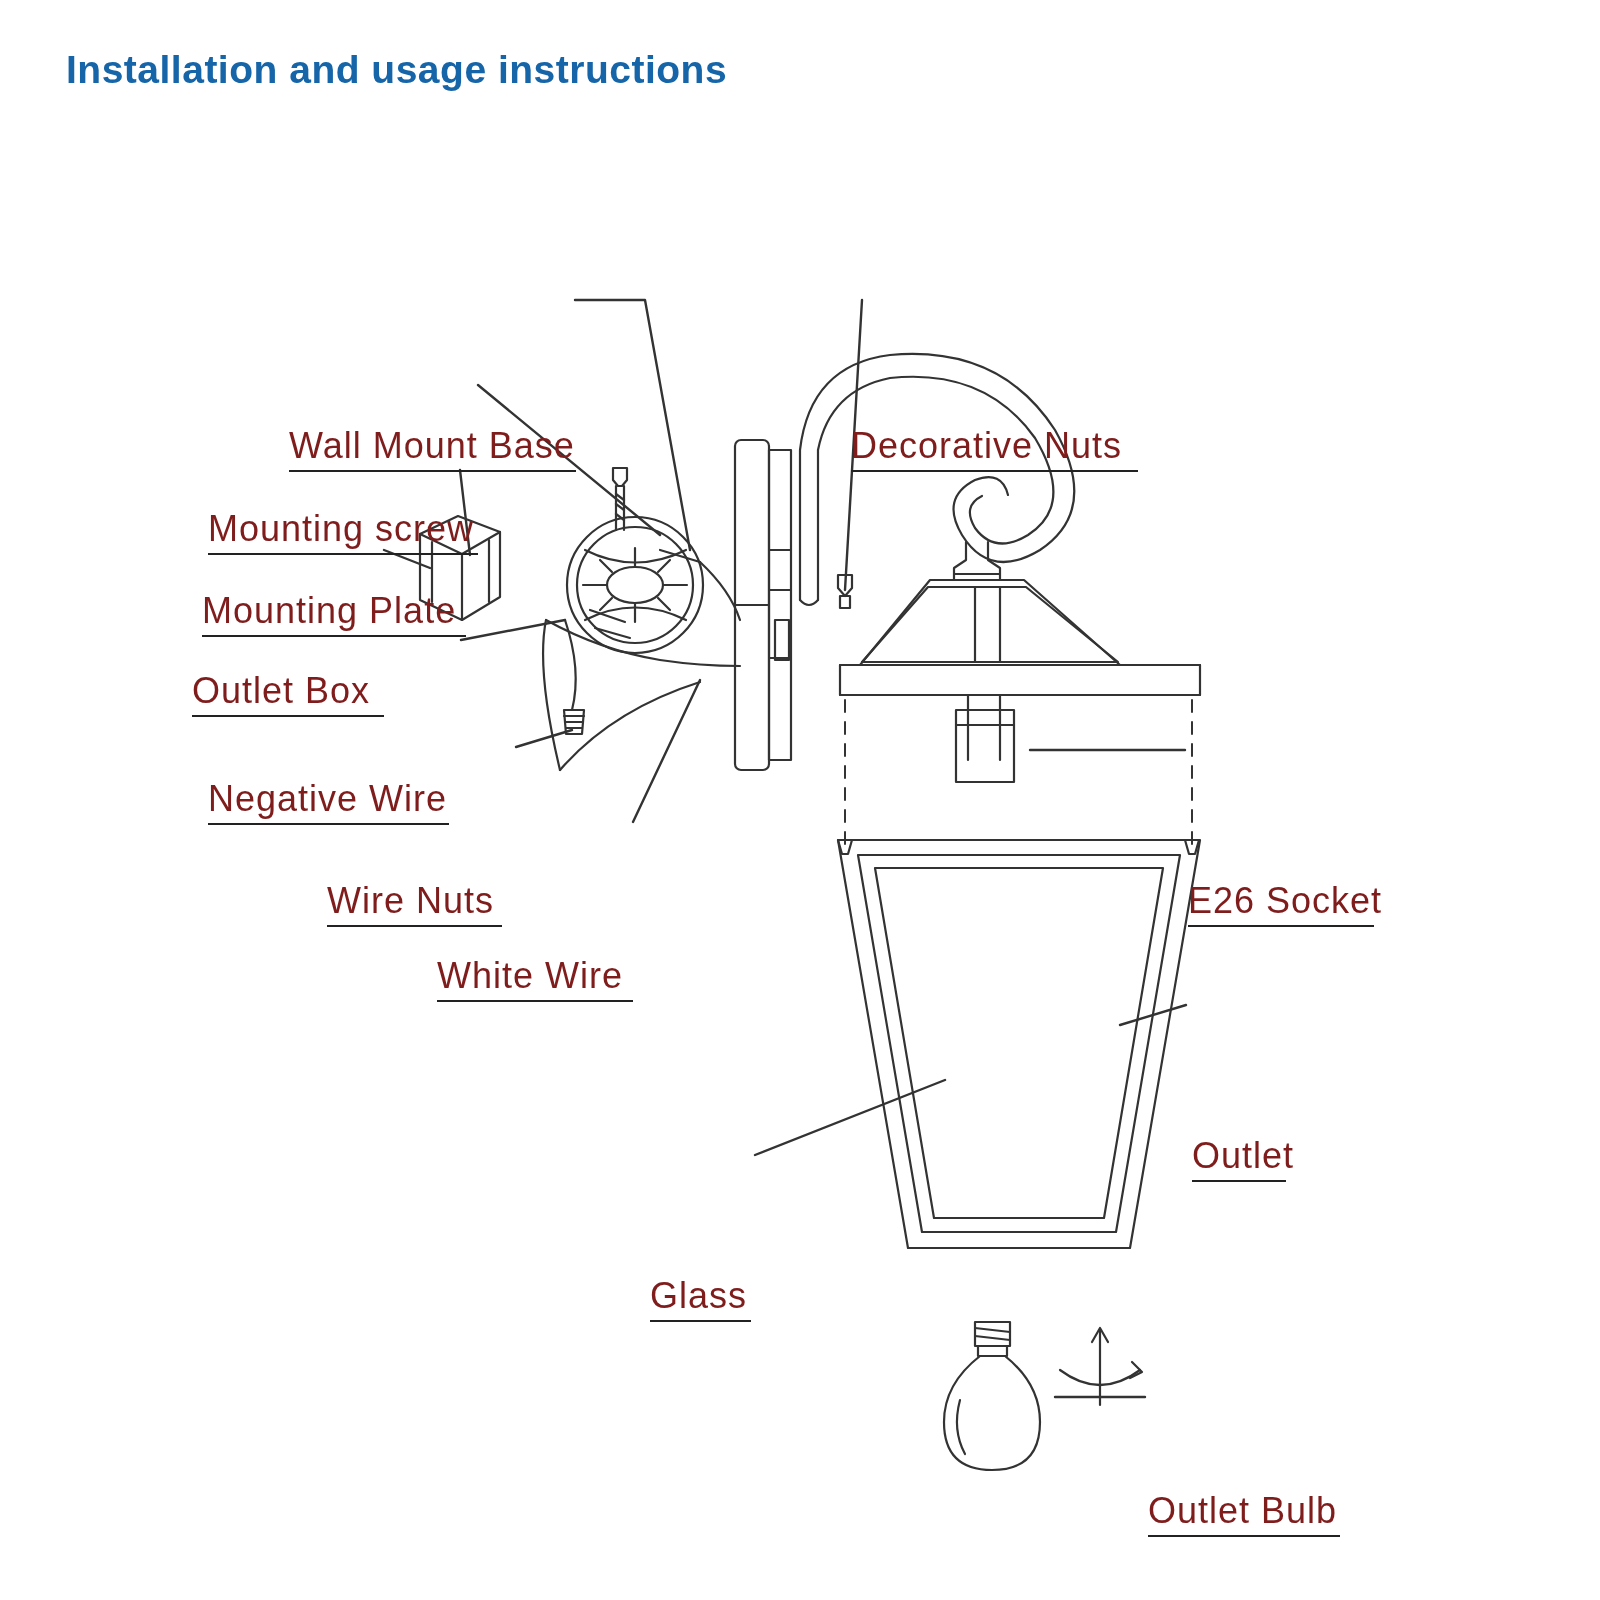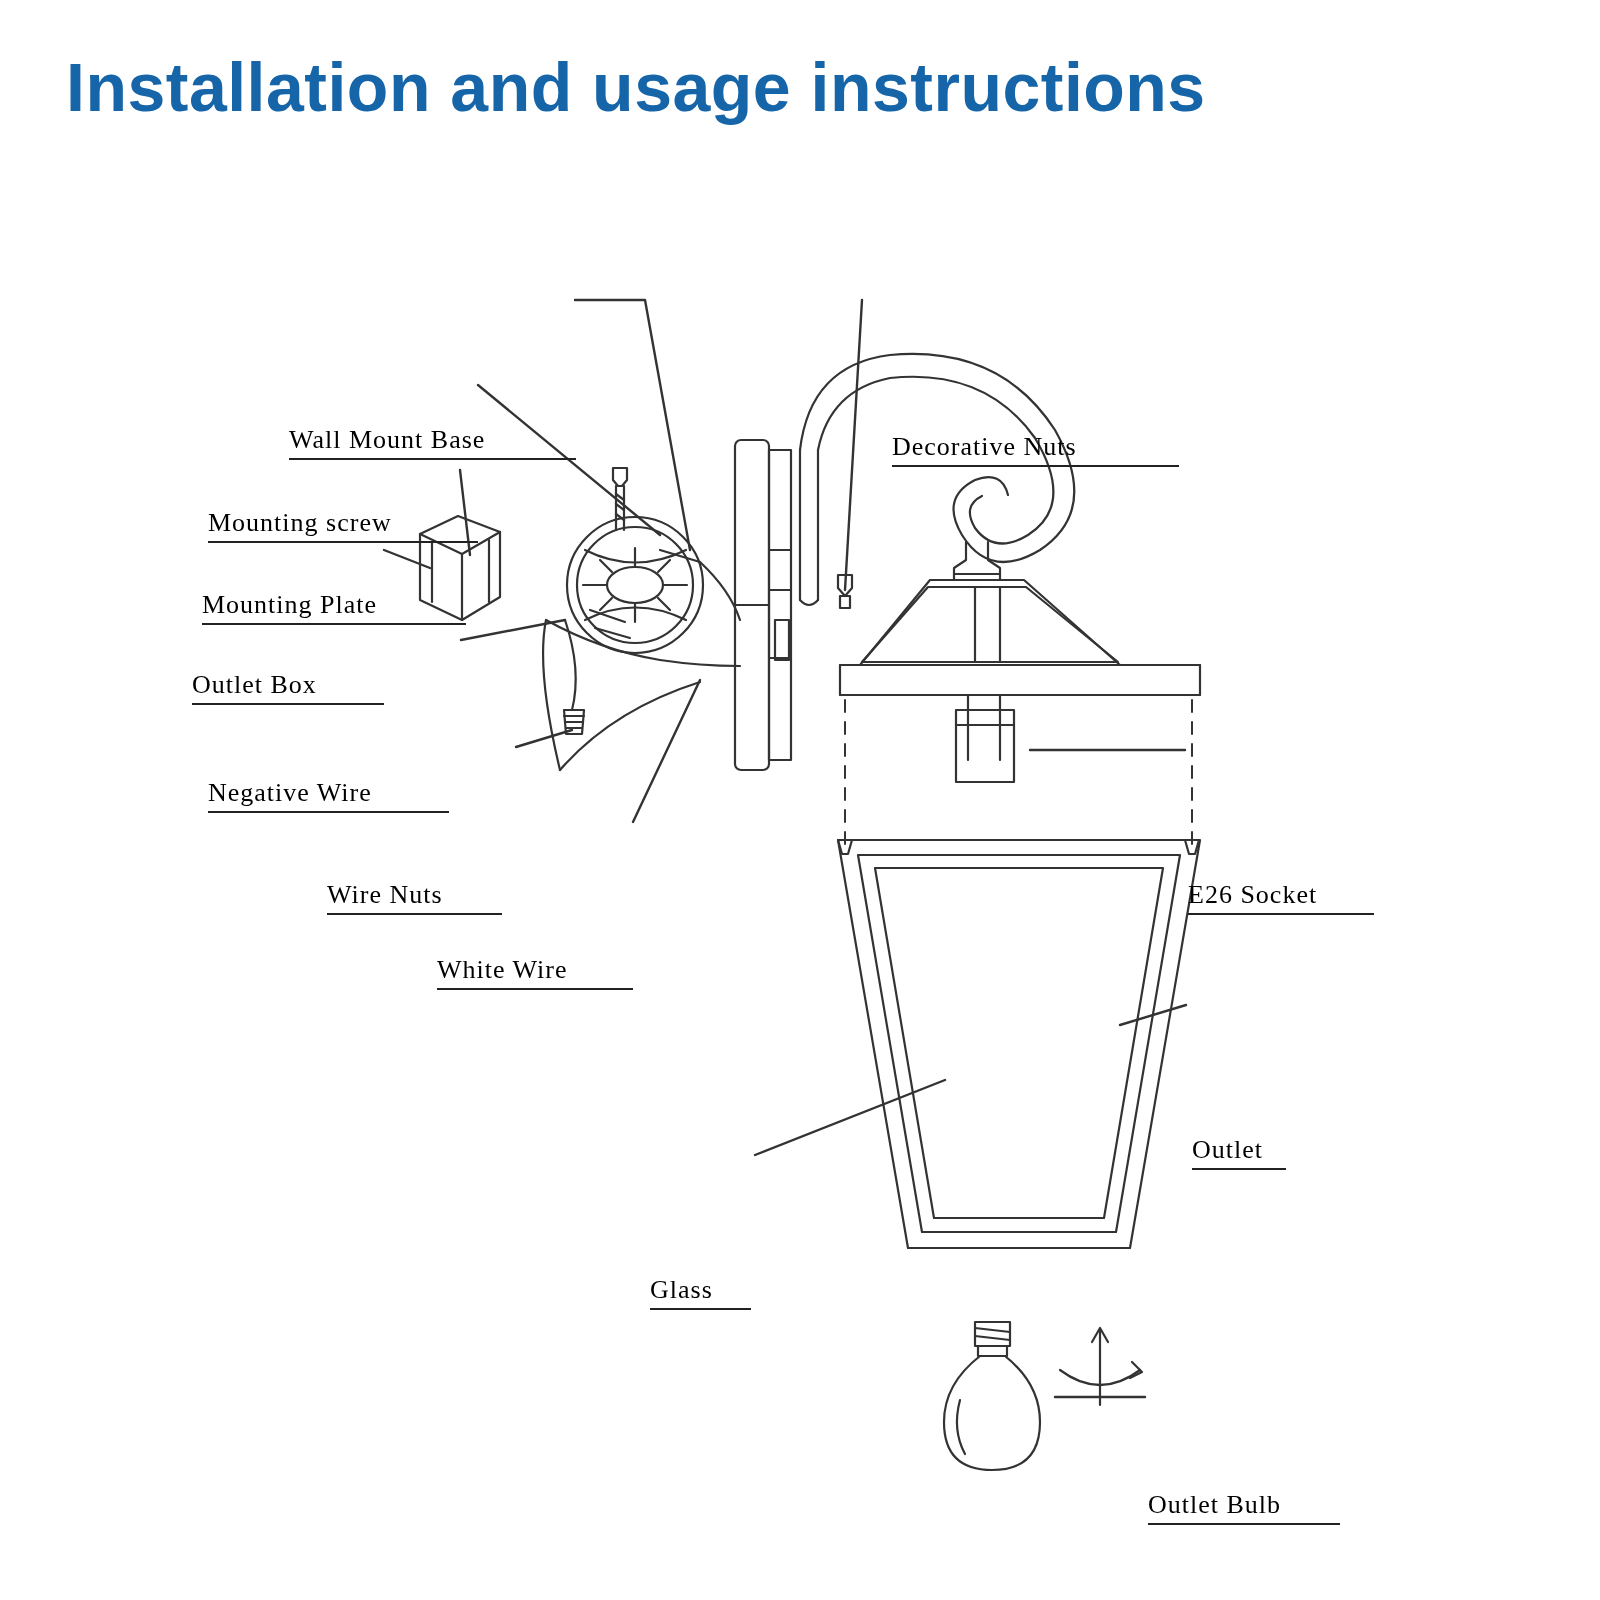--- a/index.html
+++ b/index.html
@@ -12,43 +12,43 @@
     height: 1600px;
     position: relative;
     overflow: hidden;
     font-family: "Liberation Sans", sans-serif;
   }
   #page-title {
     position: absolute;
     left: 66px;
     top: 48px;
     font-family: "Liberation Sans", sans-serif;
-    font-size: 68px;
+    font-size: 39px;
     font-weight: bold;
     color: #1565a8;
     letter-spacing: 0.5px;
     white-space: nowrap;
   }
   #diagram-area {
     position: absolute;
     left: 0;
     top: 150px;
     width: 1600px;
     height: 1450px;
   }
   svg.diagram {
     display: block;
     width: 1600px;
     height: 1450px;
   }
   .callout-label {
     position: absolute;
-    font-family: Liberation Serif, serif;
-    font-size: 26px;
-    color: #000000;
+    font-family: Liberation Sans, sans-serif;
+    font-size: 36px;
+    color: #7f1d1d;
     white-space: nowrap;
     letter-spacing: 1px;
   }
   .callout-label .underline {
     display: block;
     height: 2px;
     background: #222222;
     margin-top: 3px;
   }
 </style>
@@ -204,21 +204,21 @@
 
     </g>
   </svg>
 </div>
 
 <div class="callout-label" style="left:289px; top:425px;">
   <span>Wall Mount Base</span>
   <span class="underline" style="width:287px;"></span>
 </div>
 
-<div class="callout-label" style="left:892px; top:425px;margin-top:7px;">
+<div class="callout-label" style="left:851px; top:425px;">
   <span>Decorative Nuts</span>
   <span class="underline" style="width:287px;"></span>
 </div>
 
 <div class="callout-label" style="left:208px; top:508px;">
   <span>Mounting screw</span>
   <span class="underline" style="width:270px;"></span>
 </div>
 
 <div class="callout-label" style="left:196px; top:590px;margin-left:6px;">

